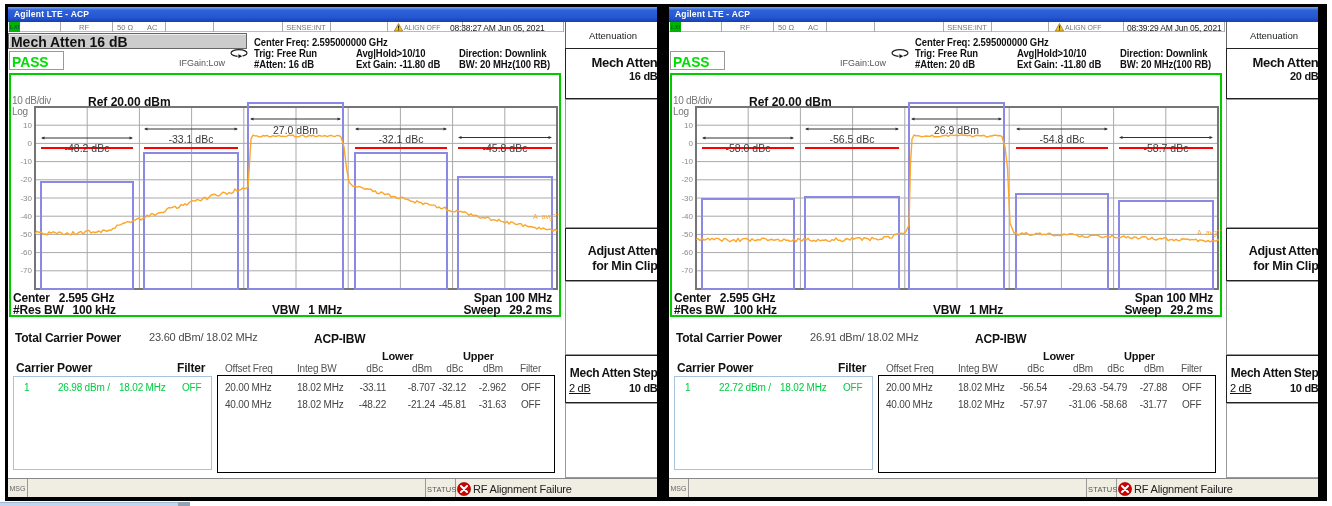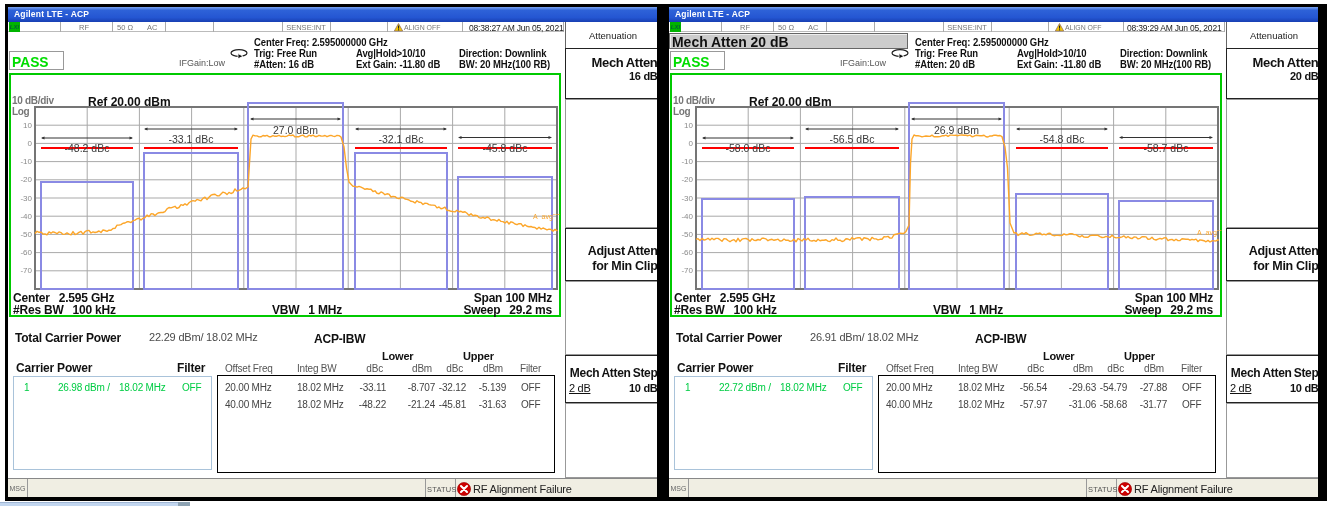--- a/index.html
+++ b/index.html
@@ -16,21 +16,21 @@
 .trisvg{position:absolute;left:386px;top:0.5px}
 .mabox{position:absolute;left:0;top:26px;width:239px;height:16px;background:#ccc;border:1px solid #666;box-shadow:inset 1px 1px 0 #eee}
 .mabox .cnd{position:absolute;left:2px;top:-1px;font-size:15.5px;font-weight:bold;color:#111;white-space:nowrap;transform:scaleX(0.9)}
 .passbox{position:absolute;left:1px;top:44px;width:55px;height:19px;background:#fff;border:1px solid #999}
 .passbox .cnd{position:absolute;left:2px;top:1px;font-size:15px;font-weight:bold;color:#00dd00}
 .cnd{transform:scaleX(0.92);transform-origin:0 0;display:inline-block}
 .ifg{position:absolute;left:171px;top:51px;font-size:9px;color:#555}
 .loop{position:absolute;left:222px;top:42px}
 .inf{position:absolute;font-size:10px;color:#111;white-space:nowrap;transform:scaleX(0.95);transform-origin:0 0;letter-spacing:-0.1px}
 .gbox{position:absolute;left:1px;top:66px;width:552px;height:244px;border:2px solid #00ca00;background:#fff}
-.glab{position:absolute;font-size:10px;color:#777;font-weight:bold;letter-spacing:-0.3px}
+.glab{position:absolute;font-size:10px;color:#777;font-weight:normal;letter-spacing:-0.3px}
 .reflab{position:absolute;left:80px;top:88px;font-size:12px;font-weight:bold;color:#111}
 .gsvg{position:absolute;left:0;top:66px}
 .gsvg text{font-family:"Liberation Sans",sans-serif}
 .ann{position:absolute;color:#111;white-space:nowrap;letter-spacing:-0.2px}
 .annr{text-align:right}
 .hdr{position:absolute;top:356px;font-size:10px;color:#555;letter-spacing:-0.2px}
 .hr{text-align:right}
 .cpbox{position:absolute;left:5px;top:369px;width:199px;height:94px;border:1px solid #a9c3da}
 .grn{position:absolute;top:5px;font-size:10px;color:#00cc44;white-space:nowrap;letter-spacing:-0.2px}
 .offbox{position:absolute;left:209px;top:368px;width:338px;height:98px;border:1px solid #000}
@@ -70,22 +70,25 @@
     <span class="st" style="left:71px">RF</span>
     <span class="st" style="left:109px">50 Ω</span>
     <span class="st" style="left:139px">AC</span>
     <span class="st" style="left:274px;width:48px;text-align:center">SENSE:INT</span>
     <svg class="trisvg" width="9" height="9" viewBox="0 0 9 9">
           <path d="M4.5,0.5 L8.7,8 H0.3 z" fill="#f6c800" stroke="#866" stroke-width="0.7"></path>
           <rect x="4" y="2.6" width="1.1" height="3" fill="#222"></rect>
           <rect x="4" y="6.3" width="1.1" height="1.1" fill="#222"></rect>
         </svg>
     <span class="st" style="left:396px;color:#777;transform:scaleX(0.92);transform-origin:0 0">ALIGN OFF</span>
-    <span class="st2" style="left:461px">08:38:27 AM Jun 05, 2021</span>
-  </div>
+    <span class="st2" style="left:442px">08:38:27 AM Jun 05, 2021</span>
+  </div>
+  <div class="mabox">
+        <span class="cnd">Mech Atten 16 dB</span>
+      </div>
   <div class="passbox">
         <span class="cnd">PASS</span>
       </div>
   <div class="ifg">IFGain:Low</div>
   <svg class="loop" width="19" height="10" viewBox="0 0 19 10">
         <ellipse cx="9" cy="4" rx="8" ry="3.4" fill="none" stroke="#222" stroke-width="1.2"></ellipse>
         <path d="M8,9.8 l5,-2.6 -5,-2.6 z" fill="#111" stroke="#fff" stroke-width="0.8"></path>
       </svg>
   <div class="inf b" style="left:246px;top:30px">Center Freq: 2.595000000 GHz</div>
   <div class="inf b" style="left:246px;top:41px">Trig: Free Run</div>
@@ -159,21 +162,21 @@
         <polyline points="27.0,160.5 29.0,158.3 31.0,159.3 33.0,159.1 35.0,161.1 37.0,161.0 39.0,161.9 41.0,158.9 43.0,160.2 45.0,158.8 47.0,159.5 49.0,160.7 51.0,158.9 53.0,159.6 55.0,161.4 57.0,161.1 59.0,159.9 61.0,161.2 63.0,161.9 65.0,158.6 67.0,161.5 69.0,160.9 71.0,159.3 73.0,158.4 75.0,161.2 77.0,158.7 79.0,157.6 81.0,157.4 83.0,160.0 85.0,158.9 87.0,159.5 89.0,159.0 91.0,158.0 93.0,159.5 95.0,157.0 97.0,157.5 99.0,158.4 101.0,157.1 103.0,157.3 105.0,155.5 107.0,155.3 109.0,152.1 111.0,152.1 113.0,151.6 115.0,150.2 117.0,150.0 119.0,148.8 121.0,148.8 123.0,149.5 125.0,147.7 127.0,147.1 129.0,145.7 131.0,145.3 133.0,147.1 135.0,145.3 137.0,144.5 139.0,142.1 141.0,143.6 143.0,140.8 145.0,140.9 147.0,142.6 149.0,140.7 151.0,139.7 153.0,139.5 155.0,139.5 157.0,138.6 159.0,135.9 161.0,134.5 163.0,134.9 165.0,134.1 167.0,133.3 169.0,135.4 171.0,134.5 173.0,131.7 175.0,132.4 177.0,130.8 179.0,132.1 181.0,129.7 183.0,128.3 185.0,127.6 187.0,128.2 189.0,126.4 191.0,127.1 193.0,127.8 195.0,125.4 197.0,124.2 199.0,126.6 201.0,124.3 203.0,122.2 205.0,121.5 207.0,121.3 209.0,122.7 211.0,122.9 213.0,121.0 215.0,119.1 217.0,119.8 219.0,121.6 221.0,119.4 223.0,120.5 225.0,119.6 227.0,115.9 229.0,118.1 231.0,117.4 233.0,116.4 235.0,114.9 237.0,115.8 240.0,114.0 241.5,90.0 243.0,66.0 245.0,62.2 247.0,62.9 249.0,62.9 251.0,63.9 253.0,63.8 255.0,62.5 257.0,63.0 259.0,62.4 261.0,63.8 263.0,63.7 265.0,62.6 267.0,63.3 269.0,63.2 271.0,62.3 273.0,63.5 275.0,63.1 277.0,63.6 279.0,63.1 281.0,62.0 283.0,62.6 285.0,62.0 287.0,63.9 289.0,63.8 291.0,63.7 293.0,62.6 295.0,62.1 297.0,63.8 299.0,63.9 301.0,62.2 303.0,63.0 305.0,62.1 307.0,63.5 309.0,63.5 311.0,62.3 313.0,63.0 315.0,63.1 317.0,62.5 319.0,63.7 321.0,62.8 323.0,62.4 325.0,63.1 327.0,63.5 329.0,62.4 331.0,62.6 333.0,64.0 336.0,74.0 338.5,95.0 341.0,109.0 345.0,113.4 347.0,113.3 349.0,114.1 351.0,113.4 353.0,114.2 355.0,115.1 357.0,116.3 359.0,115.8 361.0,116.2 363.0,116.3 365.0,118.5 367.0,117.8 369.0,120.3 371.0,120.7 373.0,118.9 375.0,119.9 377.0,121.7 379.0,120.8 381.0,121.1 383.0,124.0 385.0,123.4 387.0,123.6 389.0,125.1 391.0,125.7 393.0,124.3 395.0,124.5 397.0,126.0 399.0,126.4 401.0,127.0 403.0,128.3 405.0,128.6 407.0,130.0 409.0,127.8 411.0,129.2 413.0,129.4 415.0,131.5 417.0,130.1 419.0,130.4 421.0,131.6 423.0,132.0 425.0,132.1 427.0,132.4 429.0,134.9 431.0,134.0 433.0,135.7 435.0,135.2 437.0,134.2 439.0,137.5 441.0,137.5 443.0,138.3 445.0,138.6 447.0,138.9 449.0,137.3 451.0,138.7 453.0,138.3 455.0,139.3 457.0,138.8 459.0,140.2 461.0,142.4 463.0,140.7 465.0,142.7 467.0,142.2 469.0,142.6 471.0,144.6 473.0,145.2 475.0,144.3 477.0,145.3 479.0,144.0 481.0,144.9 483.0,147.4 485.0,146.7 487.0,147.0 489.0,148.1 491.0,146.4 493.0,148.4 495.0,148.6 497.0,150.0 499.0,148.3 501.0,151.0 503.0,148.8 505.0,149.5 507.0,151.0 509.0,151.7 511.0,150.7 513.0,150.7 515.0,153.4 517.0,151.8 519.0,153.3 521.0,153.7 523.0,153.5 525.0,154.3 527.0,154.5 529.0,156.1 531.0,154.3 533.0,156.1 535.0,155.0 537.0,155.8 539.0,156.9 541.0,156.1 543.0,156.5 545.0,158.1 547.0,156.4 549.0,157.9 549.0,158.0" fill="none" stroke="#fca62a" stroke-width="1.4" stroke-linejoin="round"></polyline>
         <text x="525" y="146" font-size="7" fill="#fca62a">A avgˇˇˇ</text>
       </svg>
   <div class="ann b" style="left:5px;top:284px;font-size:12px">Center  2.595 GHz</div>
   <div class="ann b" style="left:5px;top:296px;font-size:12px">#Res BW  100 kHz</div>
   <div class="ann b" style="left:264px;top:296px;font-size:12px">VBW  1 MHz</div>
   <div class="ann b annr" style="right:105px;top:284px;font-size:12px">Span 100 MHz</div>
   <div class="ann b annr" style="right:105px;top:296px;font-size:12px">Sweep  29.2 ms</div>
 
   <div class="ann b" style="left:7px;top:324px;font-size:12px">Total Carrier Power</div>
-  <div class="ann" style="left:141px;top:324px;font-size:11px;color:#4a4a4a">22.29 dBm/ 18.02 MHz</div>
+  <div class="ann" style="left:141px;top:324px;font-size:11px;color:#4a4a4a">23.60 dBm/ 18.02 MHz</div>
   <div class="ann b" style="left:306px;top:325px;font-size:12px">ACP-IBW</div>
   <div class="ann b" style="left:374px;top:343px;font-size:11px">Lower</div>
   <div class="ann b" style="left:455px;top:343px;font-size:11px">Upper</div>
   <div class="ann b" style="left:8px;top:354px;font-size:12px">Carrier Power</div>
   <div class="ann b" style="left:169px;top:354px;font-size:12px">Filter</div>
   <div class="hdr" style="left:217px">Offset Freq</div>
   <div class="hdr" style="left:289px">Integ BW</div>
   <div class="hdr hr" style="left:345px;width:30px">dBc</div>
   <div class="hdr hr" style="left:394px;width:30px">dBm</div>
   <div class="hdr hr" style="left:425px;width:30px">dBc</div>
@@ -185,21 +188,21 @@
      <span class="grn" style="left:105px">18.02 MHz</span>
      <span class="grn" style="left:168px">OFF</span>
   </div>
   <div class="offbox">
      <div class="orow" style="top:6px">
         <span style="left:7px">20.00 MHz</span>
           <span style="left:79px">18.02 MHz</span>
         <span class="hr2" style="left:128px">-33.11</span>
           <span class="hr2" style="left:177px">-8.707</span>
         <span class="hr2" style="left:208px">-32.12</span>
-          <span class="hr2" style="left:248px">-5.139</span>
+          <span class="hr2" style="left:248px">-2.962</span>
         <span style="left:303px">OFF</span>
      </div>
      <div class="orow" style="top:23px">
         <span style="left:7px">40.00 MHz</span>
           <span style="left:79px">18.02 MHz</span>
         <span class="hr2" style="left:128px">-48.22</span>
           <span class="hr2" style="left:177px">-21.24</span>
         <span class="hr2" style="left:208px">-45.81</span>
           <span class="hr2" style="left:248px">-31.63</span>
         <span style="left:303px">OFF</span>
@@ -261,23 +264,20 @@
     <span class="st" style="left:139px">AC</span>
     <span class="st" style="left:274px;width:48px;text-align:center">SENSE:INT</span>
     <svg class="trisvg" width="9" height="9" viewBox="0 0 9 9">
           <path d="M4.5,0.5 L8.7,8 H0.3 z" fill="#f6c800" stroke="#866" stroke-width="0.7"></path>
           <rect x="4" y="2.6" width="1.1" height="3" fill="#222"></rect>
           <rect x="4" y="6.3" width="1.1" height="1.1" fill="#222"></rect>
         </svg>
     <span class="st" style="left:396px;color:#777;transform:scaleX(0.92);transform-origin:0 0">ALIGN OFF</span>
     <span class="st2" style="left:458px">08:39:29 AM Jun 05, 2021</span>
   </div>
-  <div class="mabox">
-        <span class="cnd">Mech Atten 20 dB</span>
-      </div>
   <div class="passbox">
         <span class="cnd">PASS</span>
       </div>
   <div class="ifg">IFGain:Low</div>
   <svg class="loop" width="19" height="10" viewBox="0 0 19 10">
         <ellipse cx="9" cy="4" rx="8" ry="3.4" fill="none" stroke="#222" stroke-width="1.2"></ellipse>
         <path d="M8,9.8 l5,-2.6 -5,-2.6 z" fill="#111" stroke="#fff" stroke-width="0.8"></path>
       </svg>
   <div class="inf b" style="left:246px;top:30px">Center Freq: 2.595000000 GHz</div>
   <div class="inf b" style="left:246px;top:41px">Trig: Free Run</div>

